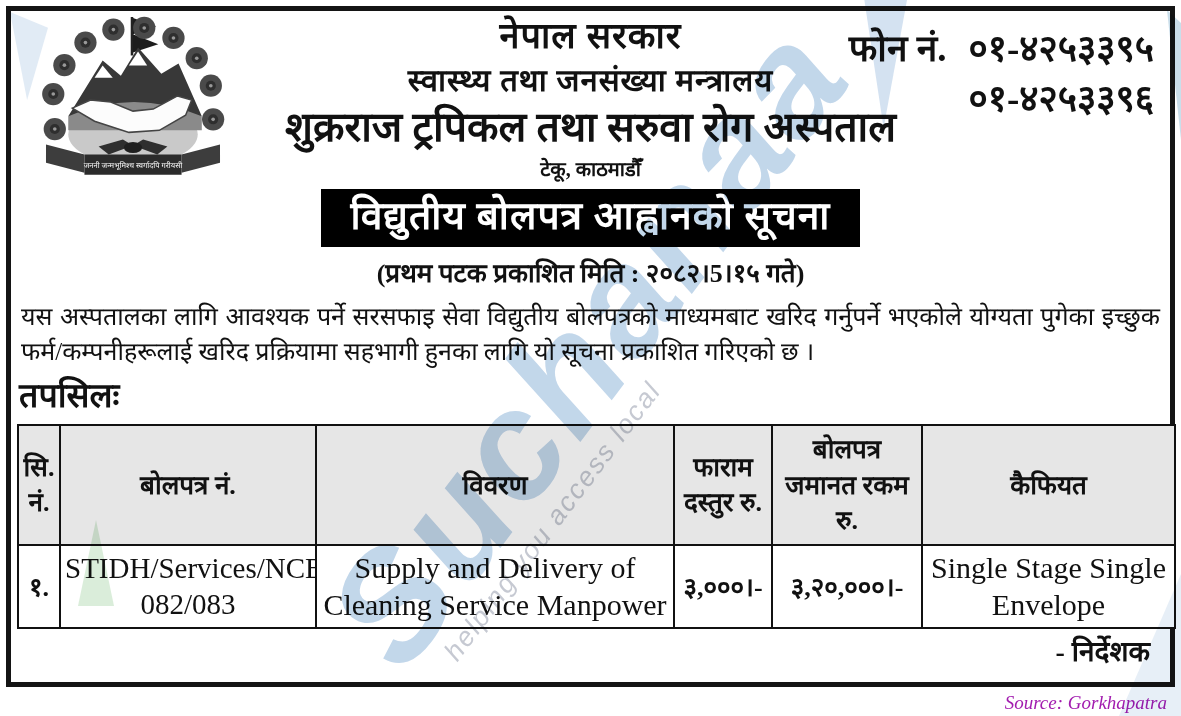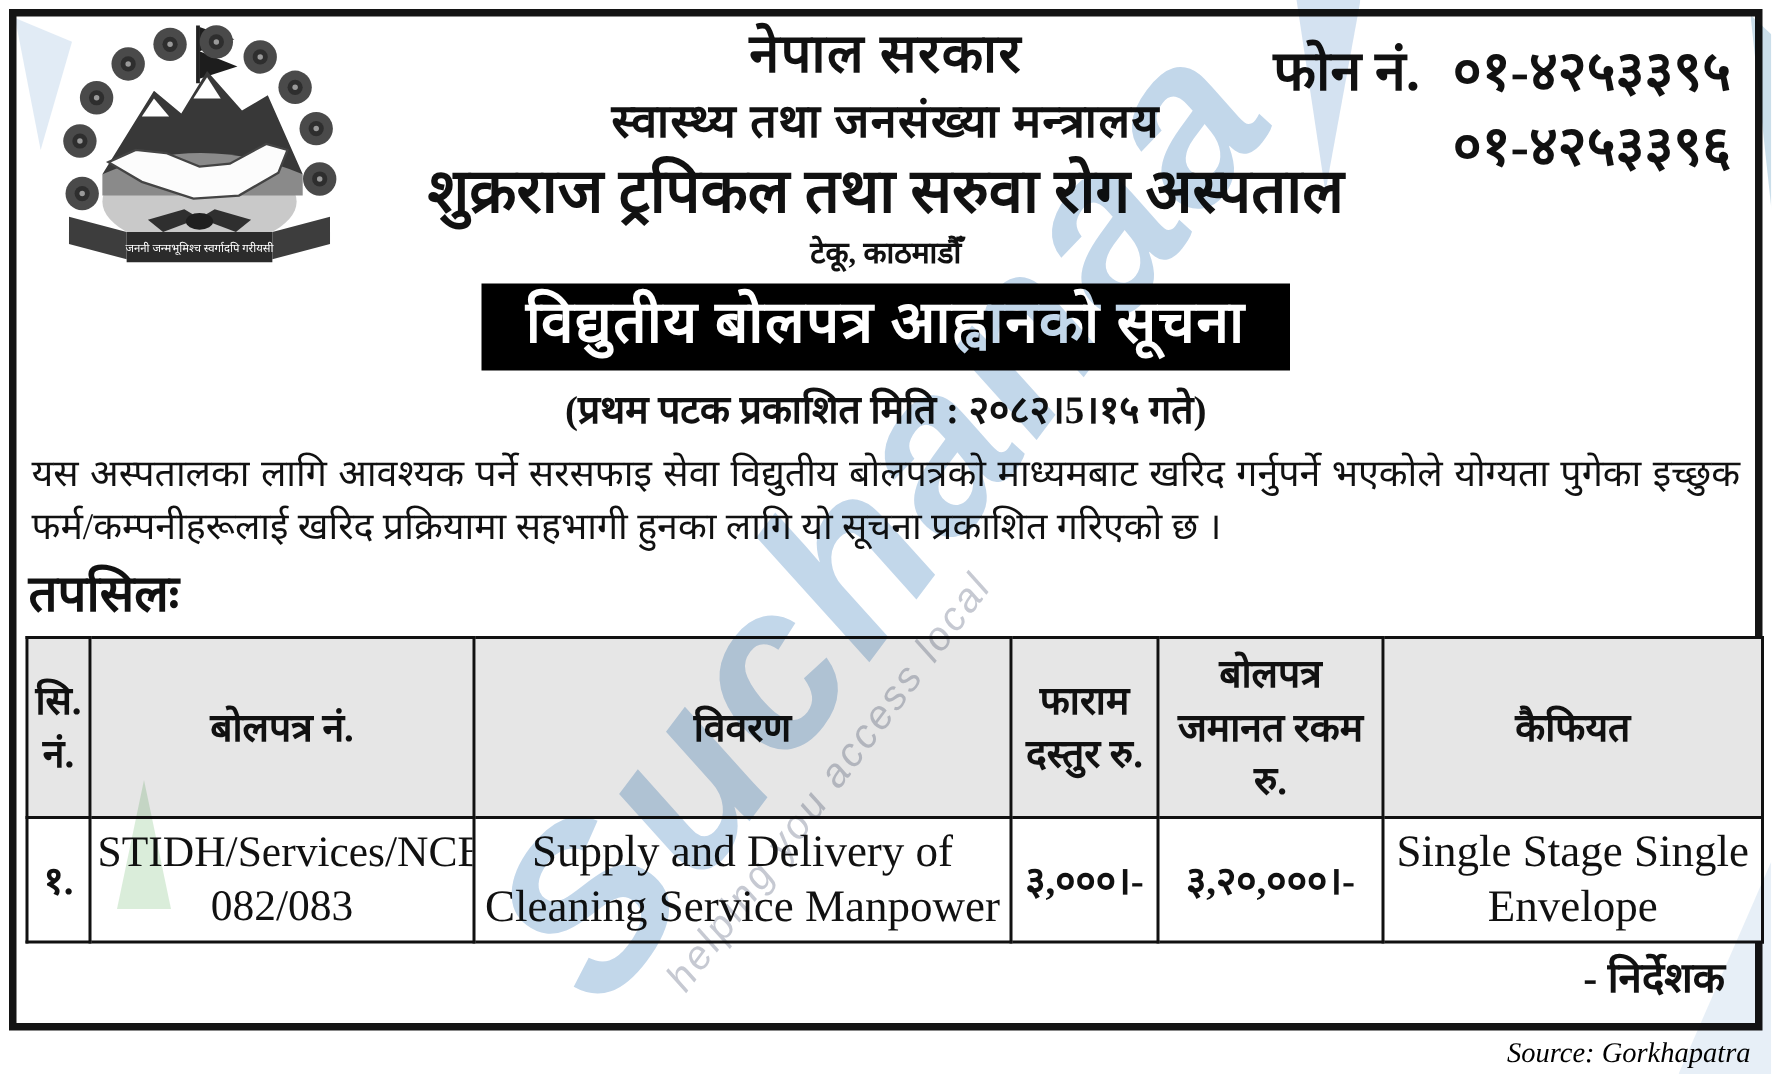--- a/index.html
+++ b/index.html
@@ -43,21 +43,21 @@
   td { background:#fff; padding:3px 4px; }
   .dev-cell { font-size:26px; font-weight:bold; }
   .eng-cell { font-size:29px; line-height:1.25; }
   .desc-cell { font-size:30px; line-height:1.25; }
   
   .footer-para { font-size:27.5px; line-height:1.42; margin-top:8px; padding:0 4px; text-align:justify; }
   .footer-lead { font-weight:bold; }
   .footer-url  { font-weight:bold; }
   .signature   { text-align:right; font-size:28px; font-weight:bold; padding-right:14px; margin-top:2px; }
   .source-line {
-    position:absolute; right:14px; bottom:2px; font-size:19px; font-style:italic; color:#000000;
+    position:absolute; right:14px; bottom:2px; font-size:19px; font-style:italic; color:#a21caf;
   }
   
   .wm-layer { position:absolute; inset:0; pointer-events:none; z-index:6; mix-blend-mode:multiply; }
   .wm-text {
     position:absolute; left:292px; top:592px; transform:rotate(-53deg); transform-origin:0 0;
     font-family:"Liberation Sans","DejaVu Sans",sans-serif;
     font-size:152px; font-weight:bold; font-style:italic; letter-spacing:4px;
     color:#9dbede; opacity:.62; white-space:nowrap;
   }
   .wm-tagline {

